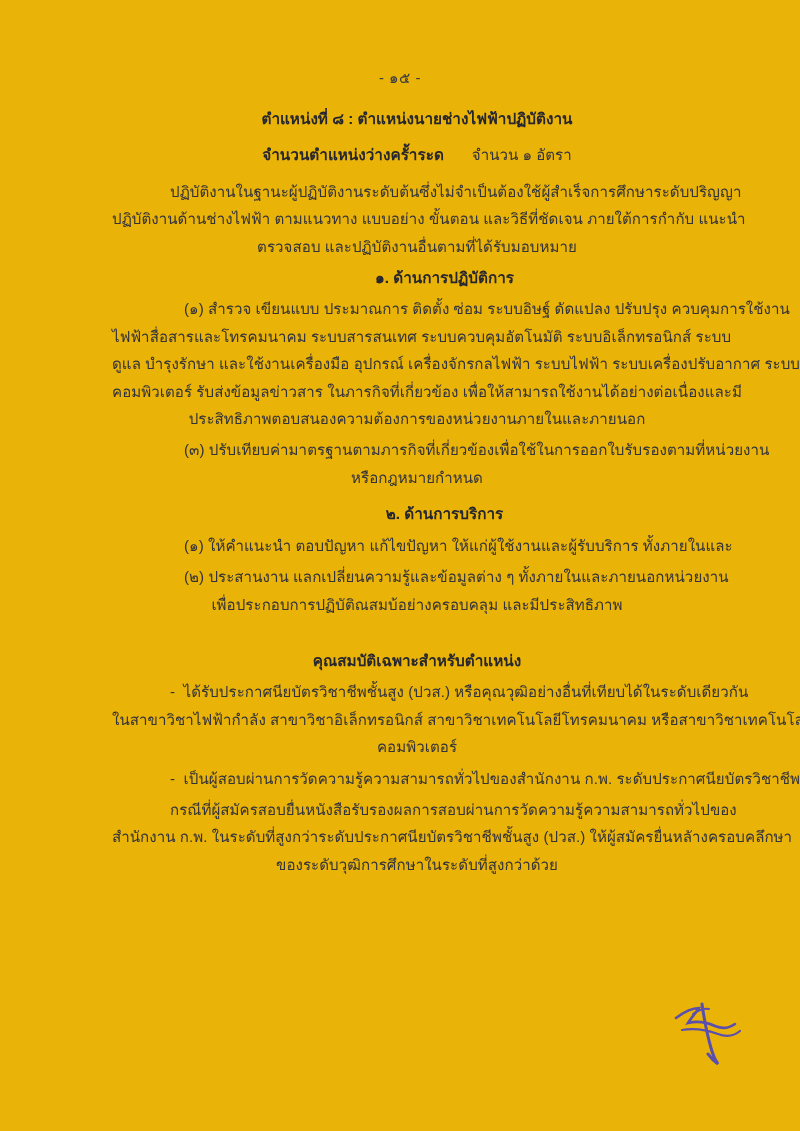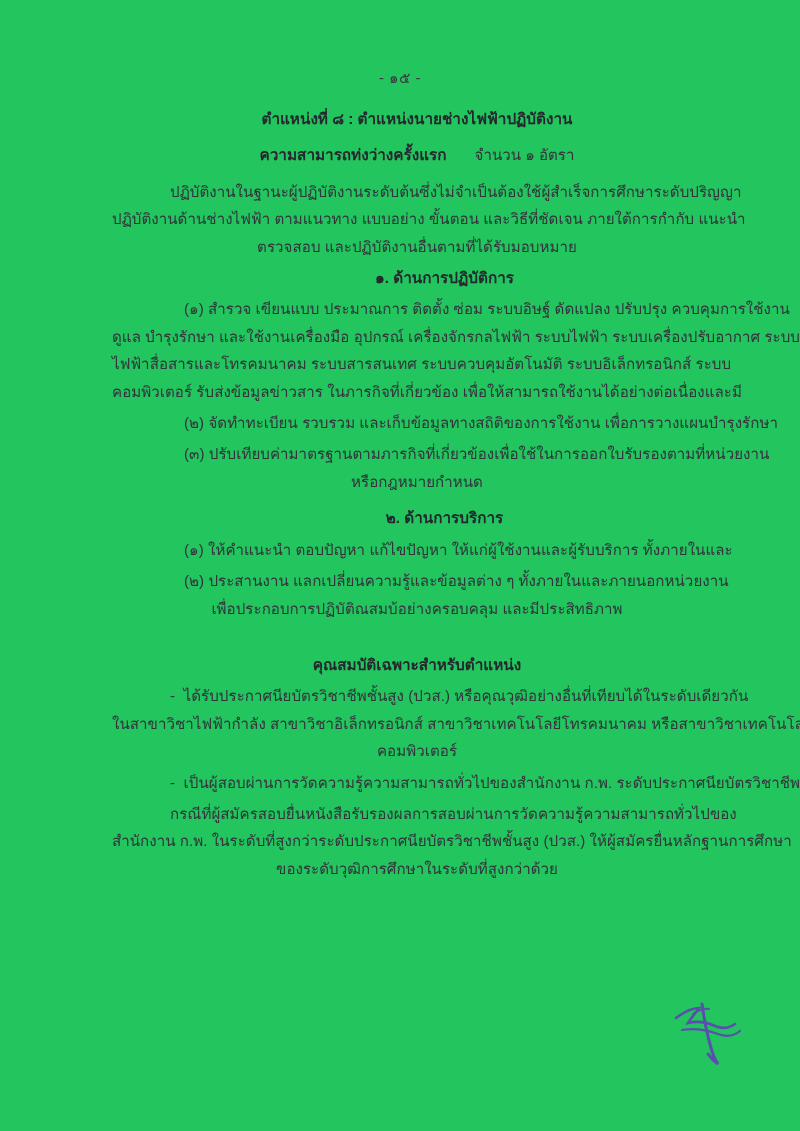--- a/index.html
+++ b/index.html
@@ -9,21 +9,21 @@
     background: #ffffff;
   }
   body {
     font-family: "Liberation Sans", "DejaVu Sans", sans-serif;
   }
 
   .page {
     position: relative;
     width: 800px;
     height: 1131px;
-    background: #22c55e;
+    background: #eab308;
     overflow: hidden;
     box-sizing: border-box;
   }
 
   
   .page-number {
     position: absolute;
     top: 66px;
     left: 0;
     width: 800px;
@@ -94,50 +94,45 @@
 
   <div class="page-number">- ๑๕ -</div>
 
   <div class="doc-body">
 
     <div class="heading">ตำแหน่งที่ ๘ : ตำแหน่งนายช่างไฟฟ้าปฏิบัติงาน</div>
 
     <div class="spacer-s"></div>
 
     <div class="heading">
-      <span>ความสามารถท่งว่างครั้งแรก</span><span class="indent-gap"></span><span class="regular">จำนวน ๑ อัตรา</span>
+      <span>จำนวนตำแหน่งว่างครั้าระด</span><span class="indent-gap"></span><span class="regular">จำนวน ๑ อัตรา</span>
     </div>
 
     <div class="spacer-xs"></div>
 
 
     <div class="block">
       <div class="line indent-3">ปฏิบัติงานในฐานะผู้ปฏิบัติงานระดับต้นซึ่งไม่จำเป็นต้องใช้ผู้สำเร็จการศึกษาระดับปริญญา</div>
       <div class="line">ปฏิบัติงานด้านช่างไฟฟ้า ตามแนวทาง แบบอย่าง ขั้นตอน และวิธีที่ชัดเจน ภายใต้การกำกับ แนะนำ</div>
       <div class="line">ตรวจสอบ และปฏิบัติงานอื่นตามที่ได้รับมอบหมาย</div>
     </div>
 
     <div class="heading indent-1">๑. ด้านการปฏิบัติการ</div>
 
     <div class="block">
       <div class="line indent-2">
         <span>(๑)</span>
         <span>สำรวจ เขียนแบบ ประมาณการ ติดตั้ง ซ่อม ระบบอิษฐ์ ดัดแปลง ปรับปรุง ควบคุมการใช้งาน</span>
       </div>
+      <div class="line">ไฟฟ้าสื่อสารและโทรคมนาคม ระบบสารสนเทศ ระบบควบคุมอัตโนมัติ ระบบอิเล็กทรอนิกส์ ระบบ</div>
       <div class="line">ดูแล บำรุงรักษา และใช้งานเครื่องมือ อุปกรณ์ เครื่องจักรกลไฟฟ้า ระบบไฟฟ้า ระบบเครื่องปรับอากาศ ระบบ</div>
-      <div class="line">ไฟฟ้าสื่อสารและโทรคมนาคม ระบบสารสนเทศ ระบบควบคุมอัตโนมัติ ระบบอิเล็กทรอนิกส์ ระบบ</div>
       <div class="line">คอมพิวเตอร์ รับส่งข้อมูลข่าวสาร ในภารกิจที่เกี่ยวข้อง เพื่อให้สามารถใช้งานได้อย่างต่อเนื่องและมี</div>
+      <div class="line">ประสิทธิภาพตอบสนองความต้องการของหน่วยงานภายในและภายนอก</div>
     </div>
 
-    <div class="block">
-      <div class="line indent-2">
-        <span>(๒)</span>
-        <span>จัดทำทะเบียน รวบรวม และเก็บข้อมูลทางสถิติของการใช้งาน เพื่อการวางแผนบำรุงรักษา</span>
-      </div>
-    </div>
 
     <div class="block">
       <div class="line indent-2">
         <span>(๓)</span>
         <span>ปรับเทียบค่ามาตรฐานตามภารกิจที่เกี่ยวข้องเพื่อใช้ในการออกใบรับรองตามที่หน่วยงาน</span>
       </div>
       <div class="line">หรือกฎหมายกำหนด</div>
     </div>
 
     <div class="spacer-xs"></div>
@@ -172,21 +167,21 @@
     </div>
 
     <div class="block">
       <div class="line indent-3">
         <span>-</span>&nbsp;&nbsp;<span>เป็นผู้สอบผ่านการวัดความรู้ความสามารถทั่วไปของสำนักงาน ก.พ. ระดับประกาศนียบัตรวิชาชีพ</span>
       </div>
     </div>
 
     <div class="block">
       <div class="line indent-3">กรณีที่ผู้สมัครสอบยื่นหนังสือรับรองผลการสอบผ่านการวัดความรู้ความสามารถทั่วไปของ</div>
-      <div class="line">สำนักงาน ก.พ. ในระดับที่สูงกว่าระดับประกาศนียบัตรวิชาชีพชั้นสูง (ปวส.) ให้ผู้สมัครยื่นหลักฐานการศึกษา</div>
+      <div class="line">สำนักงาน ก.พ. ในระดับที่สูงกว่าระดับประกาศนียบัตรวิชาชีพชั้นสูง (ปวส.) ให้ผู้สมัครยื่นหลัางครอบคลึกษา</div>
       <div class="line">ของระดับวุฒิการศึกษาในระดับที่สูงกว่าด้วย</div>
     </div>
 
   </div>
 
   <div class="signature">
     <svg width="86" height="76" viewBox="0 0 86 76" fill="none">
       <path d="M10 22 C18 16, 26 12, 33 12 C29 18, 25 22, 22 27 C30 25, 40 26, 49 30 C56 33, 62 33, 69 28" stroke="#5b4fae" stroke-width="2.6" stroke-linecap="round" fill="none"></path>
       <path d="M16 34 C28 32, 41 34, 52 38 C60 41, 68 40, 74 35" stroke="#5b4fae" stroke-width="2.2" stroke-linecap="round" fill="none"></path>
       <path d="M36 8 C38 22, 41 38, 45 52 C47 59, 49 64, 52 68 C49 66, 45 62, 42 58" stroke="#5b4fae" stroke-width="3" stroke-linecap="round" fill="none"></path>

